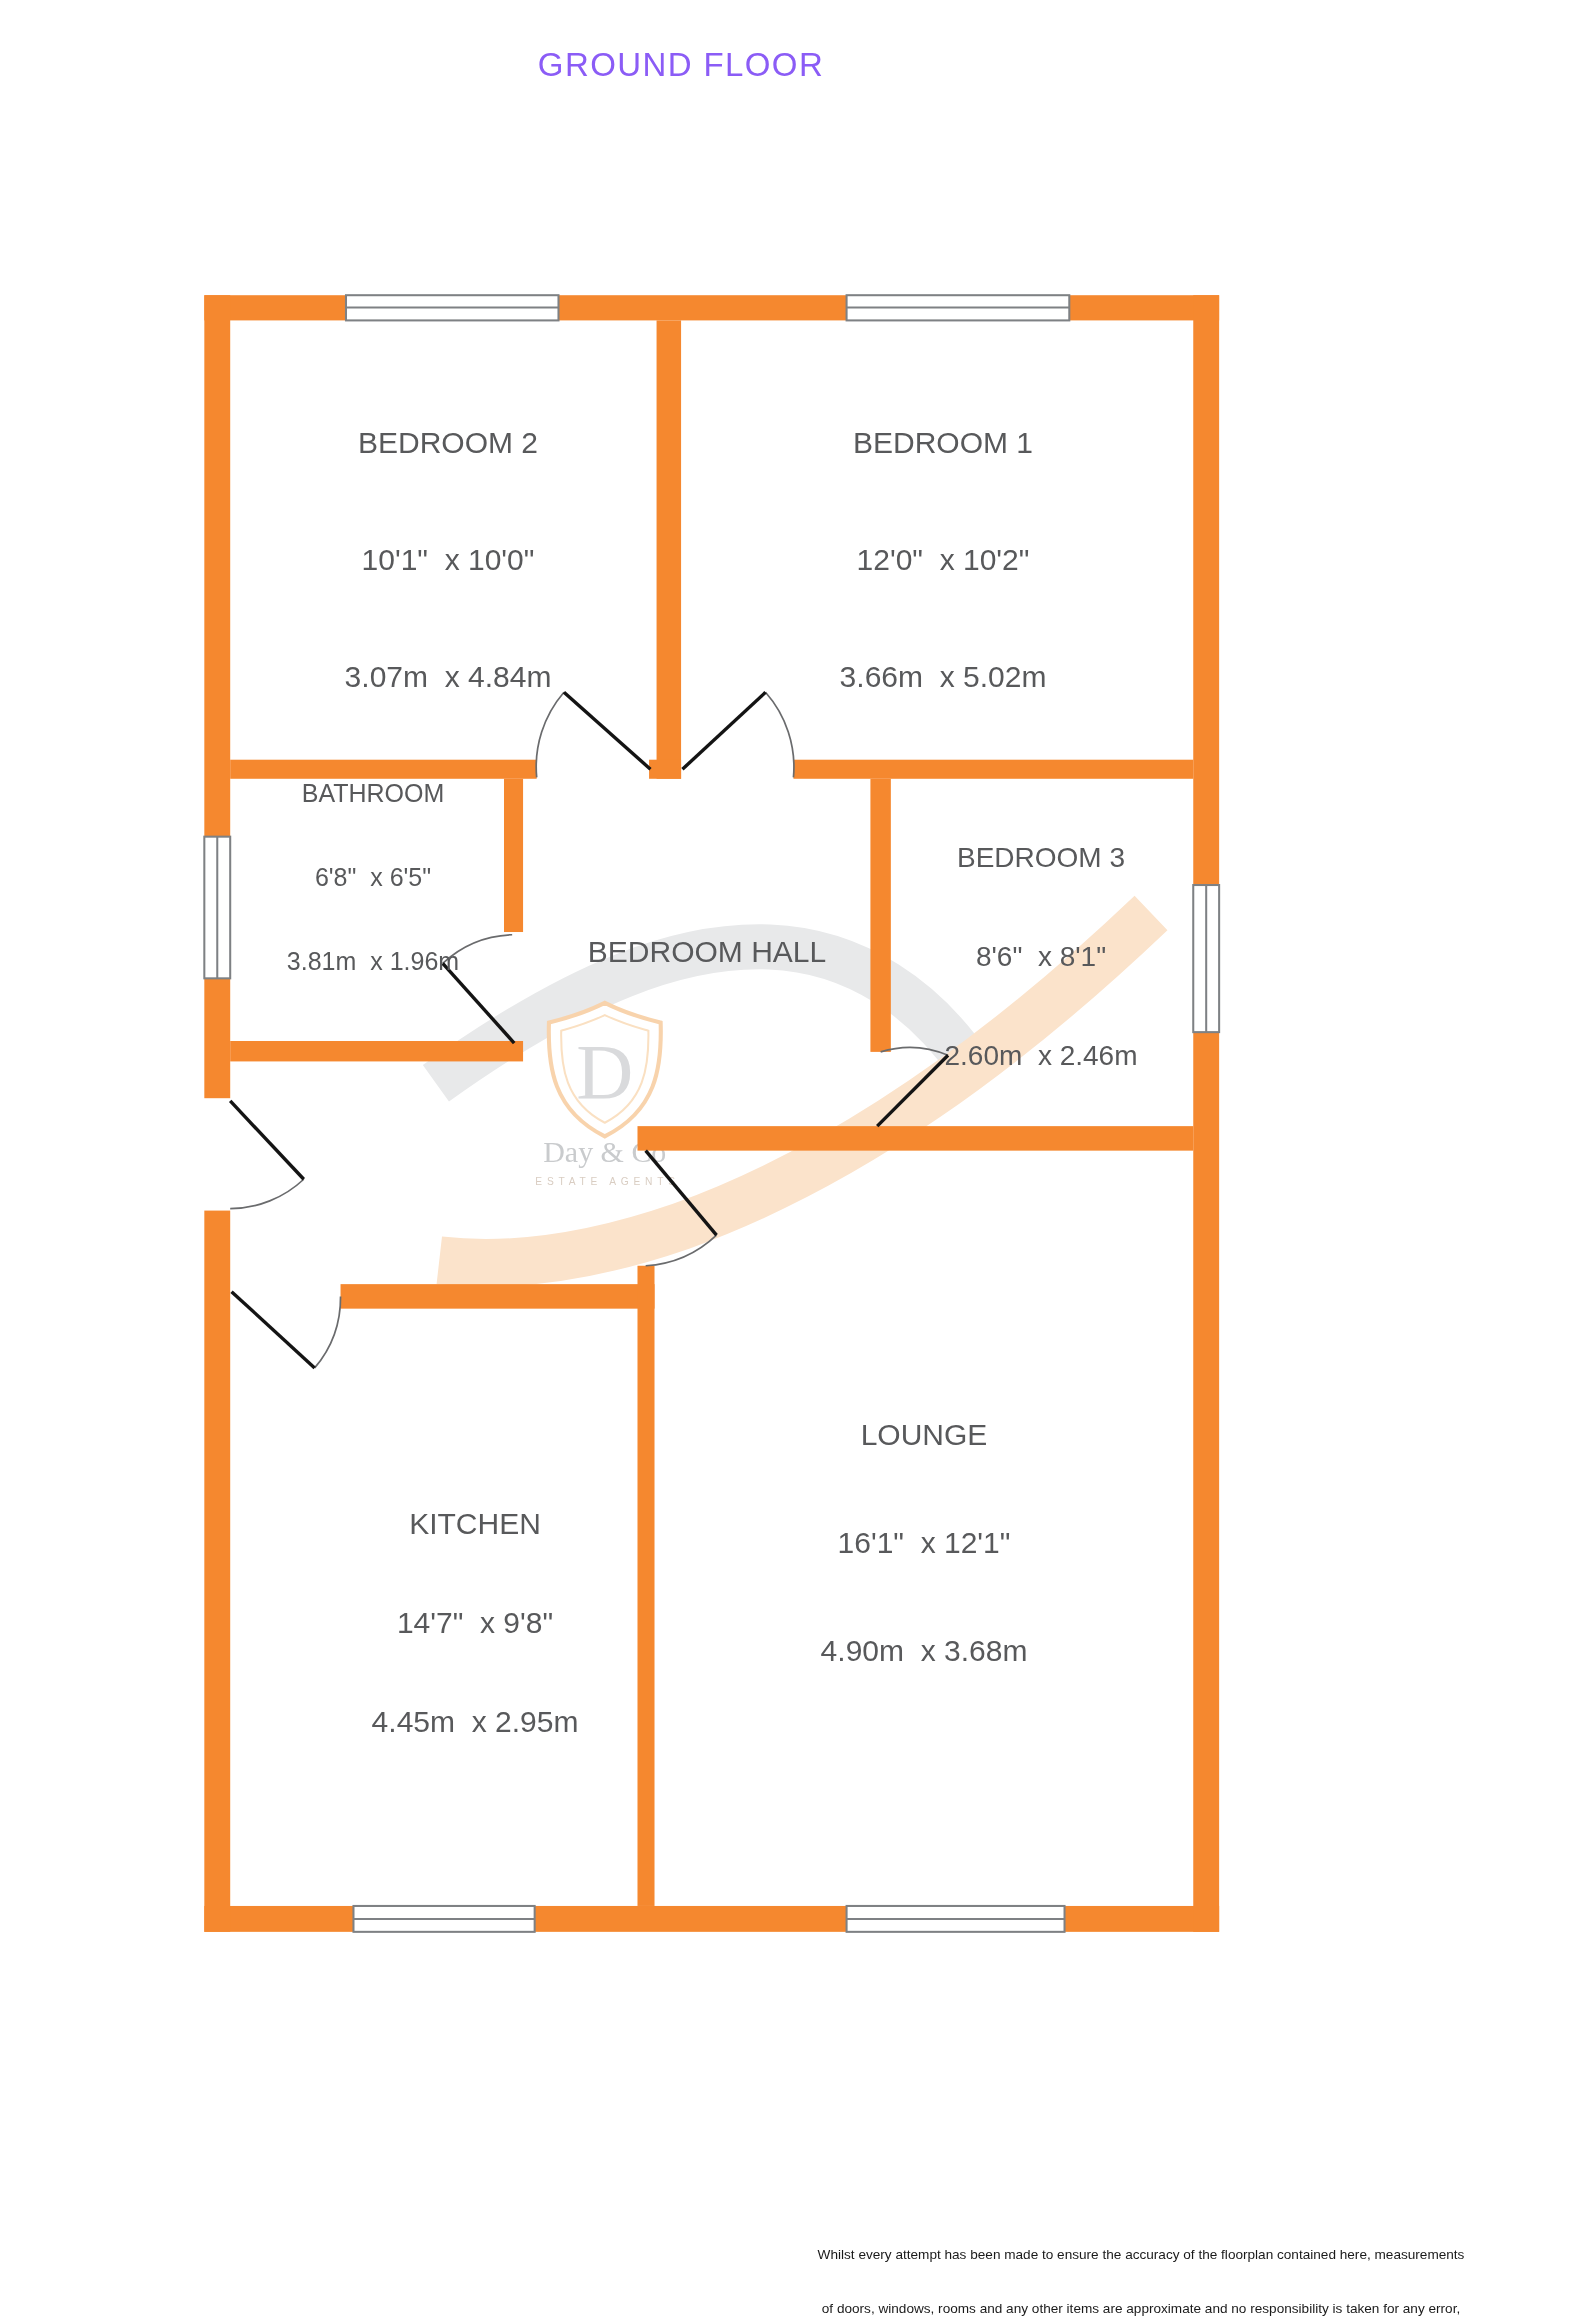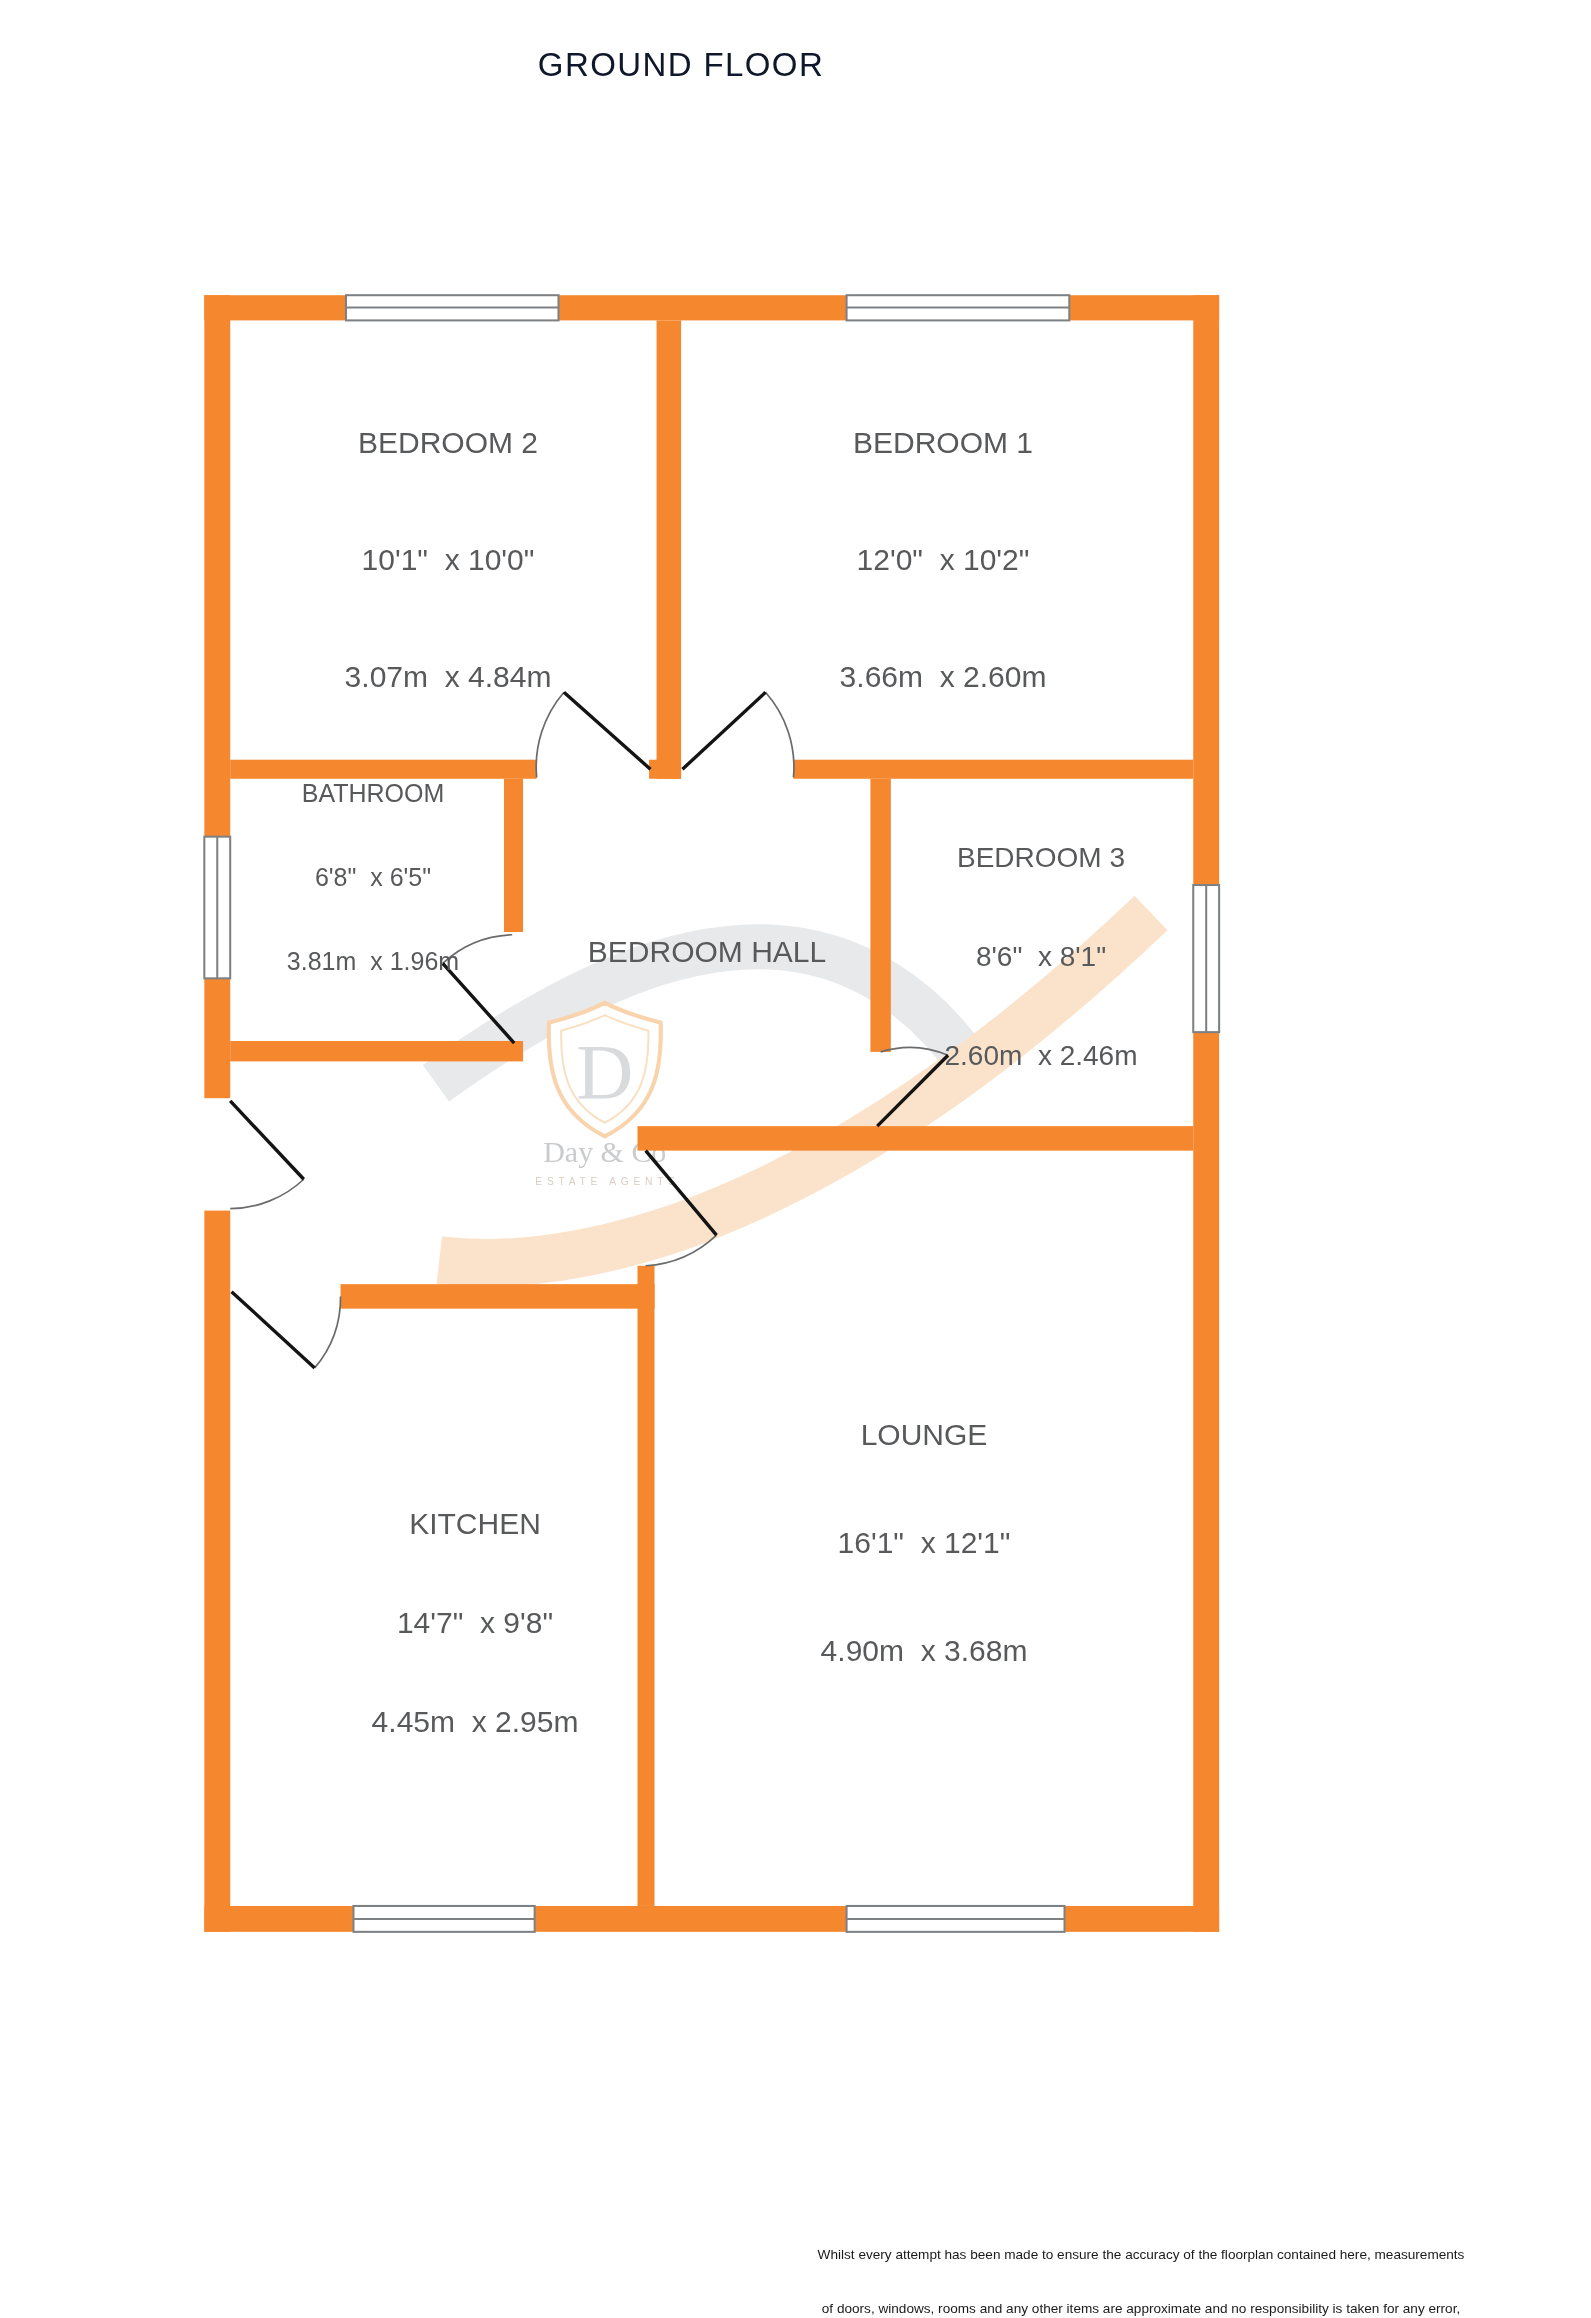--- a/index.html
+++ b/index.html
@@ -12,21 +12,21 @@
     font-family:"Liberation Sans", sans-serif;
   }
   .plan-svg{position:absolute;left:0;top:0;}
   .page-title{
     position:absolute;
     left:681px;top:65px;
     transform:translate(-50%,-50%);
     font-size:33px;
     font-weight:400;
     letter-spacing:1.4px;
-    color:#0f172a;
+    color:#8b5cf6;
     white-space:pre;
   }
   .room-label{
     position:absolute;
     transform:translate(-50%,-50%);
     text-align:center;
     color:#58595B;
     font-weight:normal;
     white-space:pre;
   }
@@ -158,21 +158,21 @@
 
   <div class="room-label lbl-lg" style="left:448px;top:559px;">
     <div>BEDROOM 2</div>
     <div>10'1"  x 10'0"</div>
     <div>3.07m  x 4.84m</div>
   </div>
 
   <div class="room-label lbl-lg" style="left:943px;top:559px;">
     <div>BEDROOM 1</div>
     <div>12'0"  x 10'2"</div>
-    <div>3.66m  x 2.60m</div>
+    <div>3.66m  x 5.02m</div>
   </div>
 
   <div class="room-label lbl-sm" style="left:373px;top:877px;">
     <div>BATHROOM</div>
     <div>6'8"  x 6'5"</div>
     <div>3.81m  x 1.96m</div>
   </div>
 
   <div class="room-label lbl-lg" style="left:707px;top:951px;">
     <div>BEDROOM HALL</div>

